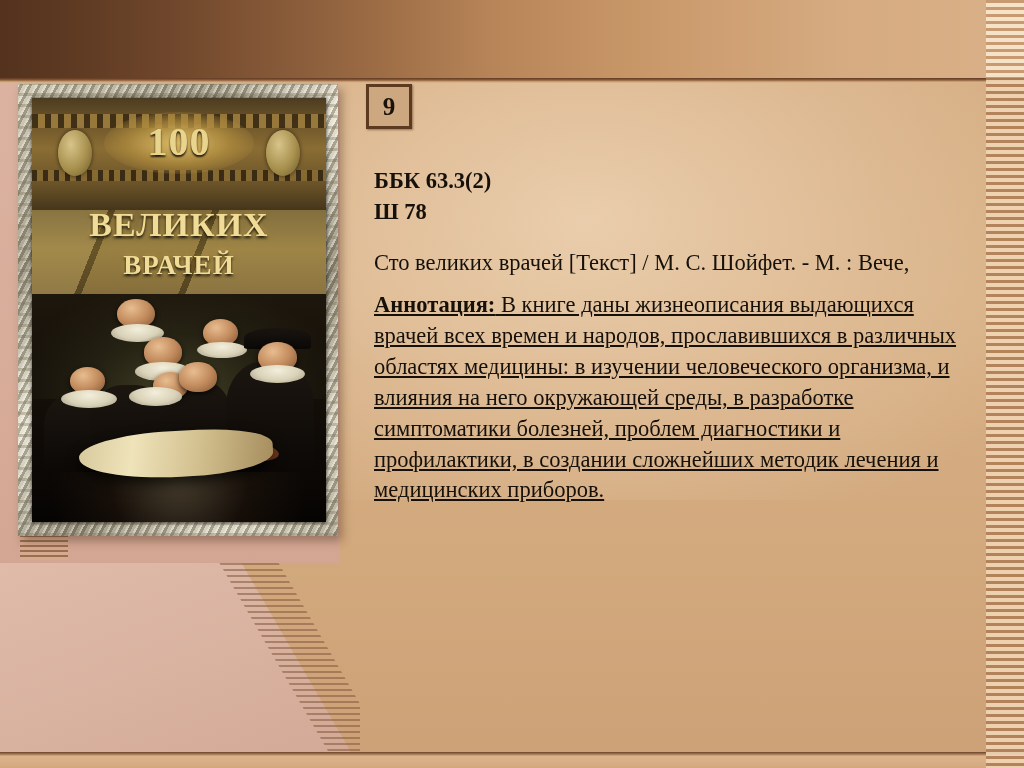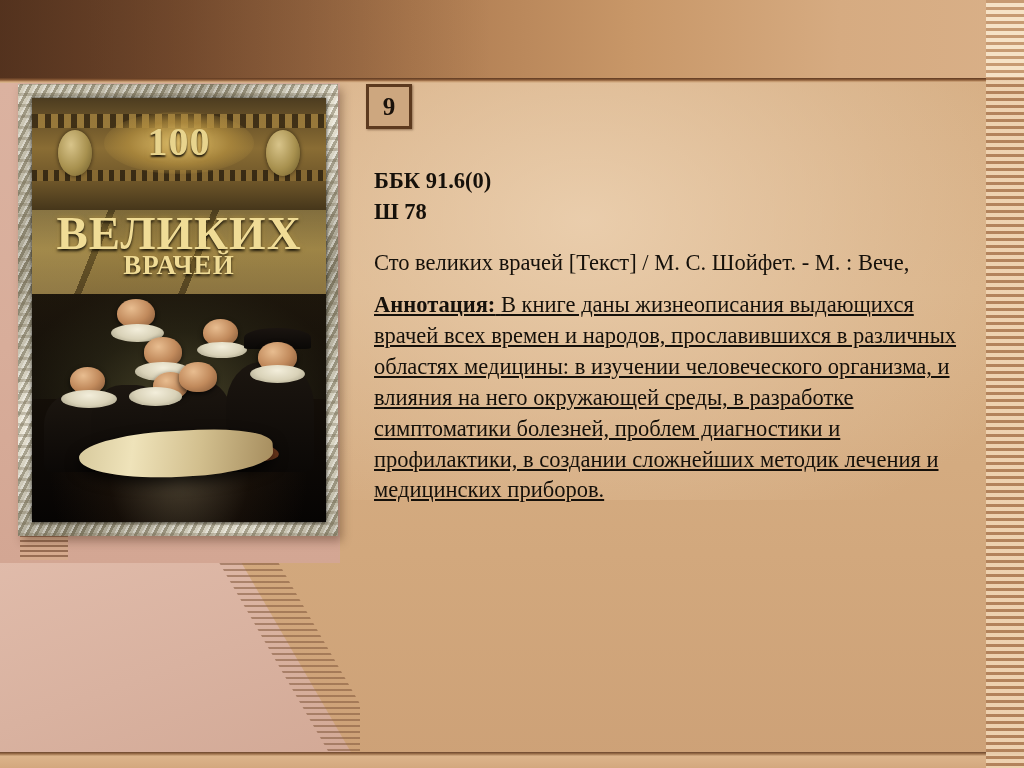--- a/index.html
+++ b/index.html
@@ -200,21 +200,21 @@
   .bk-title1, .bk-title2 {
     position:absolute; left:0; width:100%;
     text-align:center;
     font-family:"Liberation Serif", serif;
     font-weight:bold;
     color:#f0dc96;
     text-shadow:0 2px 3px rgba(0,0,0,.9), 0 0 5px rgba(210,170,70,.55);
     z-index:4;
     letter-spacing:1px;
   }
-  .bk-title1 { top:108px; font-size:47px; }
+  .bk-title1 { top:108px; font-size:34px; }
   .bk-title2 { top:152px; font-size:27px; }
 
   
   .bk-paint {
     position:absolute; left:0; top:196px; width:100%; bottom:0;
     background:
       radial-gradient(ellipse at 50% 78%, rgba(226,200,150,.30) 0%, rgba(120,80,40,.12) 34%, rgba(0,0,0,0) 62%),
       linear-gradient(180deg,#231a0e 0%, #19120a 30%, #0d0906 70%, #060403 100%);
     overflow:hidden;
   }
@@ -354,21 +354,21 @@
         <div class="cadaver-arm"></div>
         <div class="cadaver"></div>
       </div>
 
     </div>
   </div>
 
   <div id="badge">9</div>
 
   <div id="textblock">
-    <div class="bold bib-line">ББК 91.6(0)</div>
+    <div class="bold bib-line">ББК 63.3(2)</div>
     <div class="bold bib-line">Ш 78</div>
     <div id="citation">
       <span style="display: block; margin-top: 20px;">Сто великих врачей [Текст] / М. С. Шойфет. - М. : Вече,</span>
     </div>
     <div id="annotation">
       <span class="bold">Аннотация:</span>
       <span>В книге даны жизнеописания выдающихся врачей всех времен и народов, прославившихся в различных областях медицины: в изучении человеческого организма, и влияния на него окружающей среды, в разработке симптоматики болезней, проблем диагностики и профилактики, в создании сложнейших методик лечения и медицинских приборов.</span>
     </div>
   </div>
 

